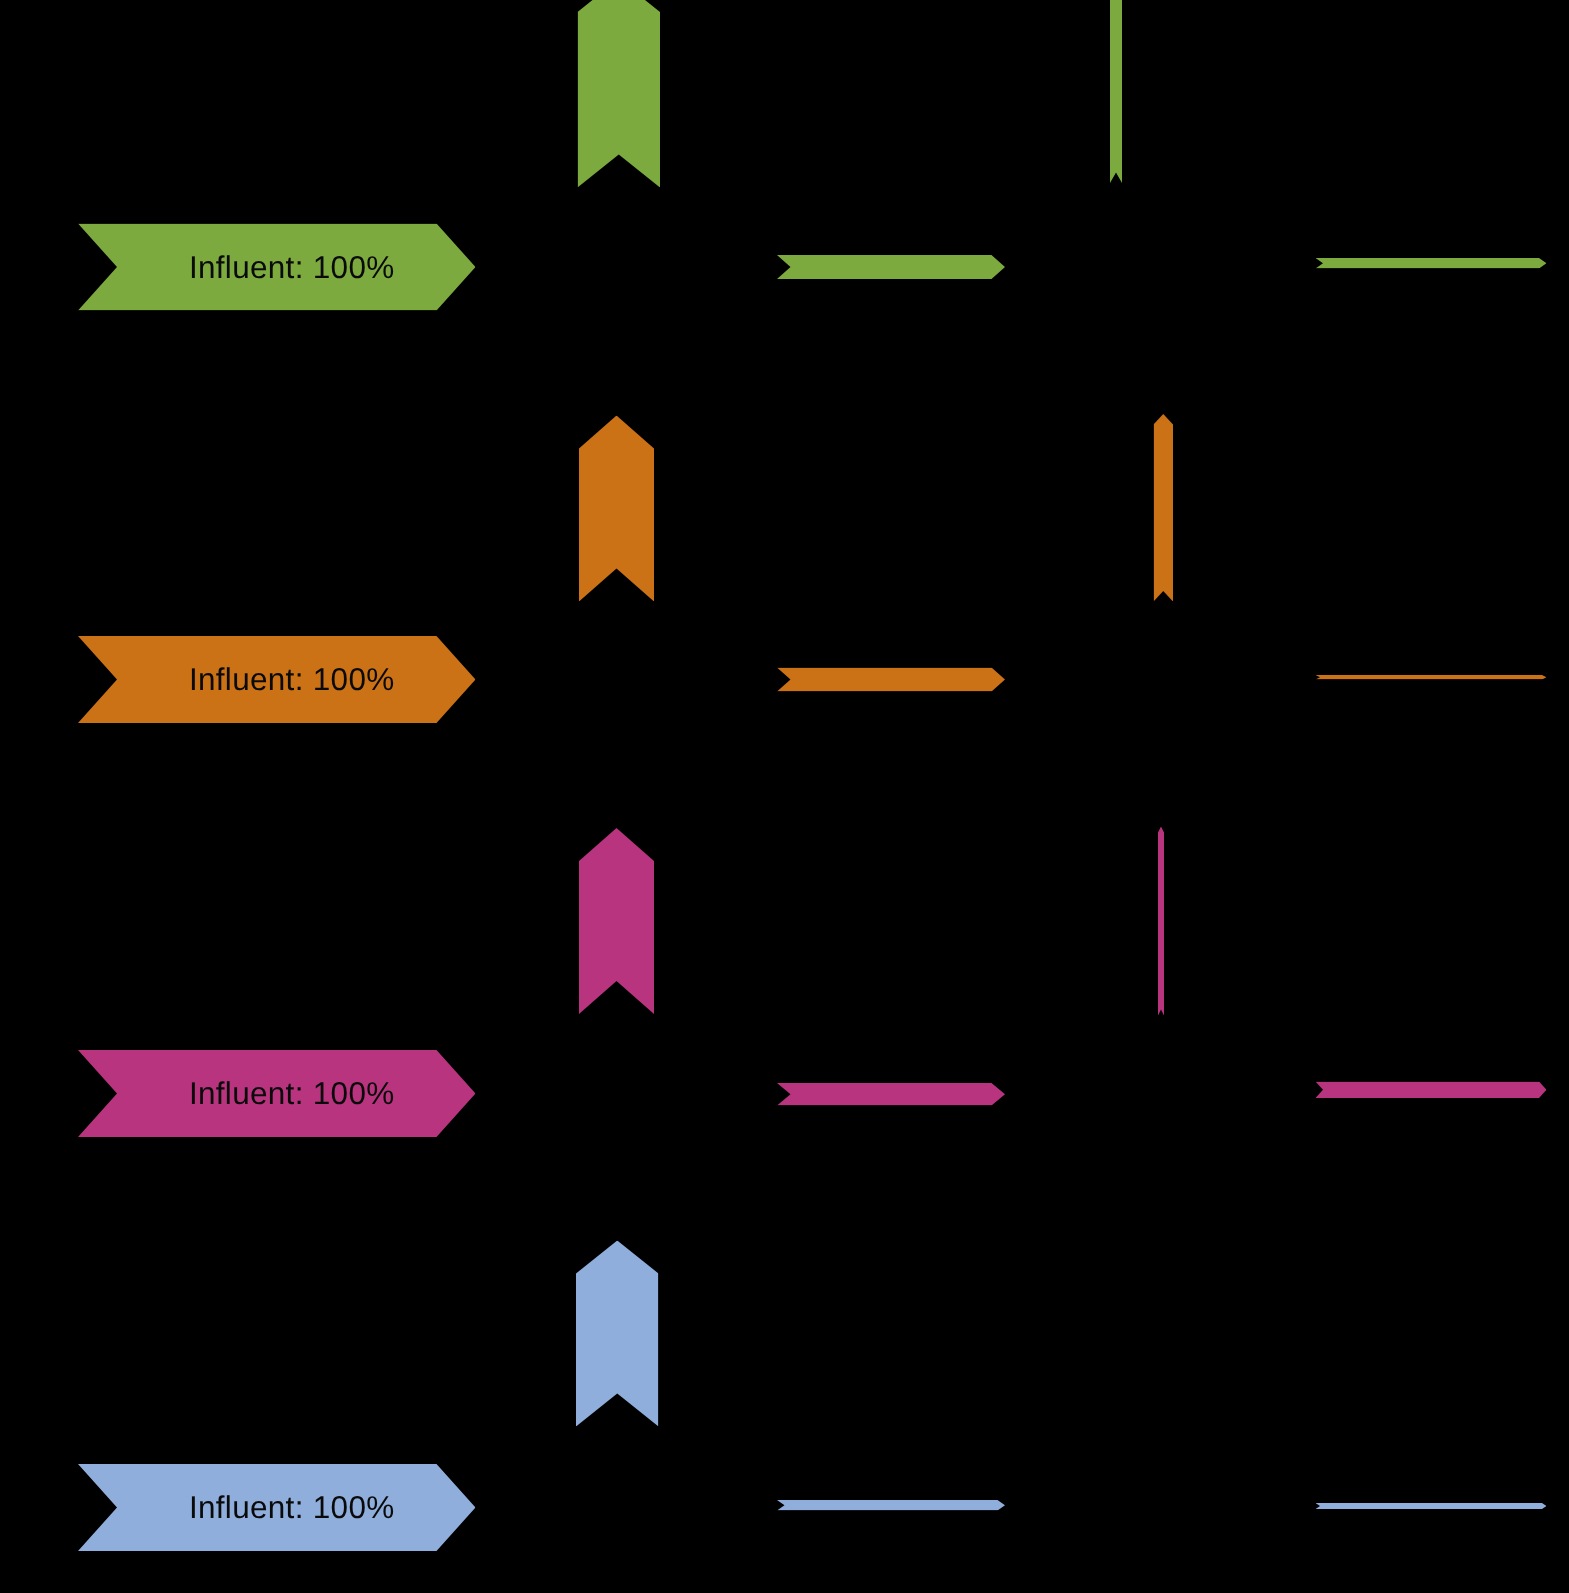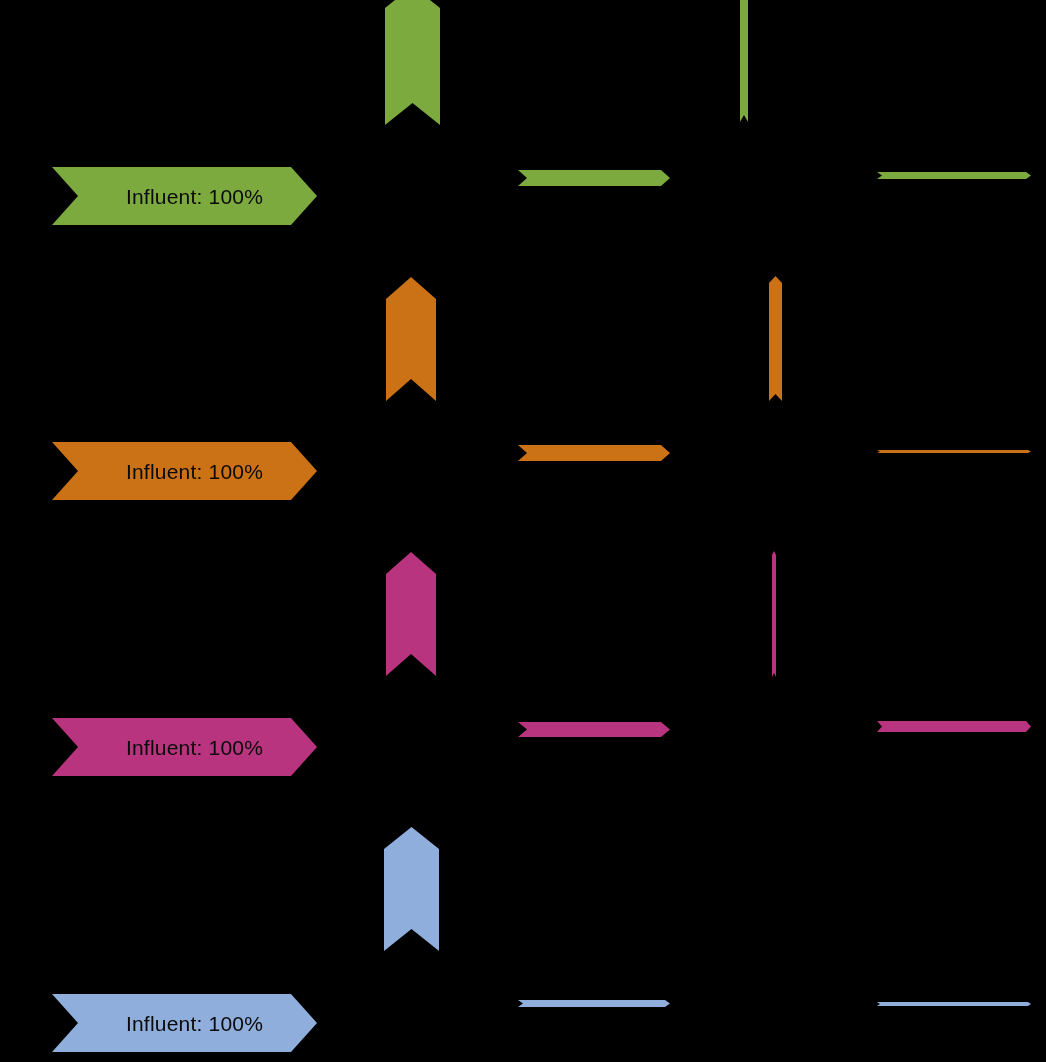--- a/index.html
+++ b/index.html
@@ -20,21 +20,20 @@
     position: absolute;
     display: flex;
     align-items: center;
     justify-content: center;
     color: #0a0a0a;
     font-size: 21px;
     line-height: 1;
     letter-spacing: 0.2px;
     -webkit-clip-path: polygon(0% 0%, calc(100% - 26px) 0%, 100% 50%, calc(100% - 26px) 100%, 0% 100%, 26px 50%);
     clip-path: polygon(0% 0%, calc(100% - 26px) 0%, 100% 50%, calc(100% - 26px) 100%, 0% 100%, 26px 50%);
-    margin-top: 18px;
   }
   .label-arrow .cap {
     position: relative;
     left: 10px;
     white-space: nowrap;
   }
   
   .h-arrow {
     position: absolute;
   }

